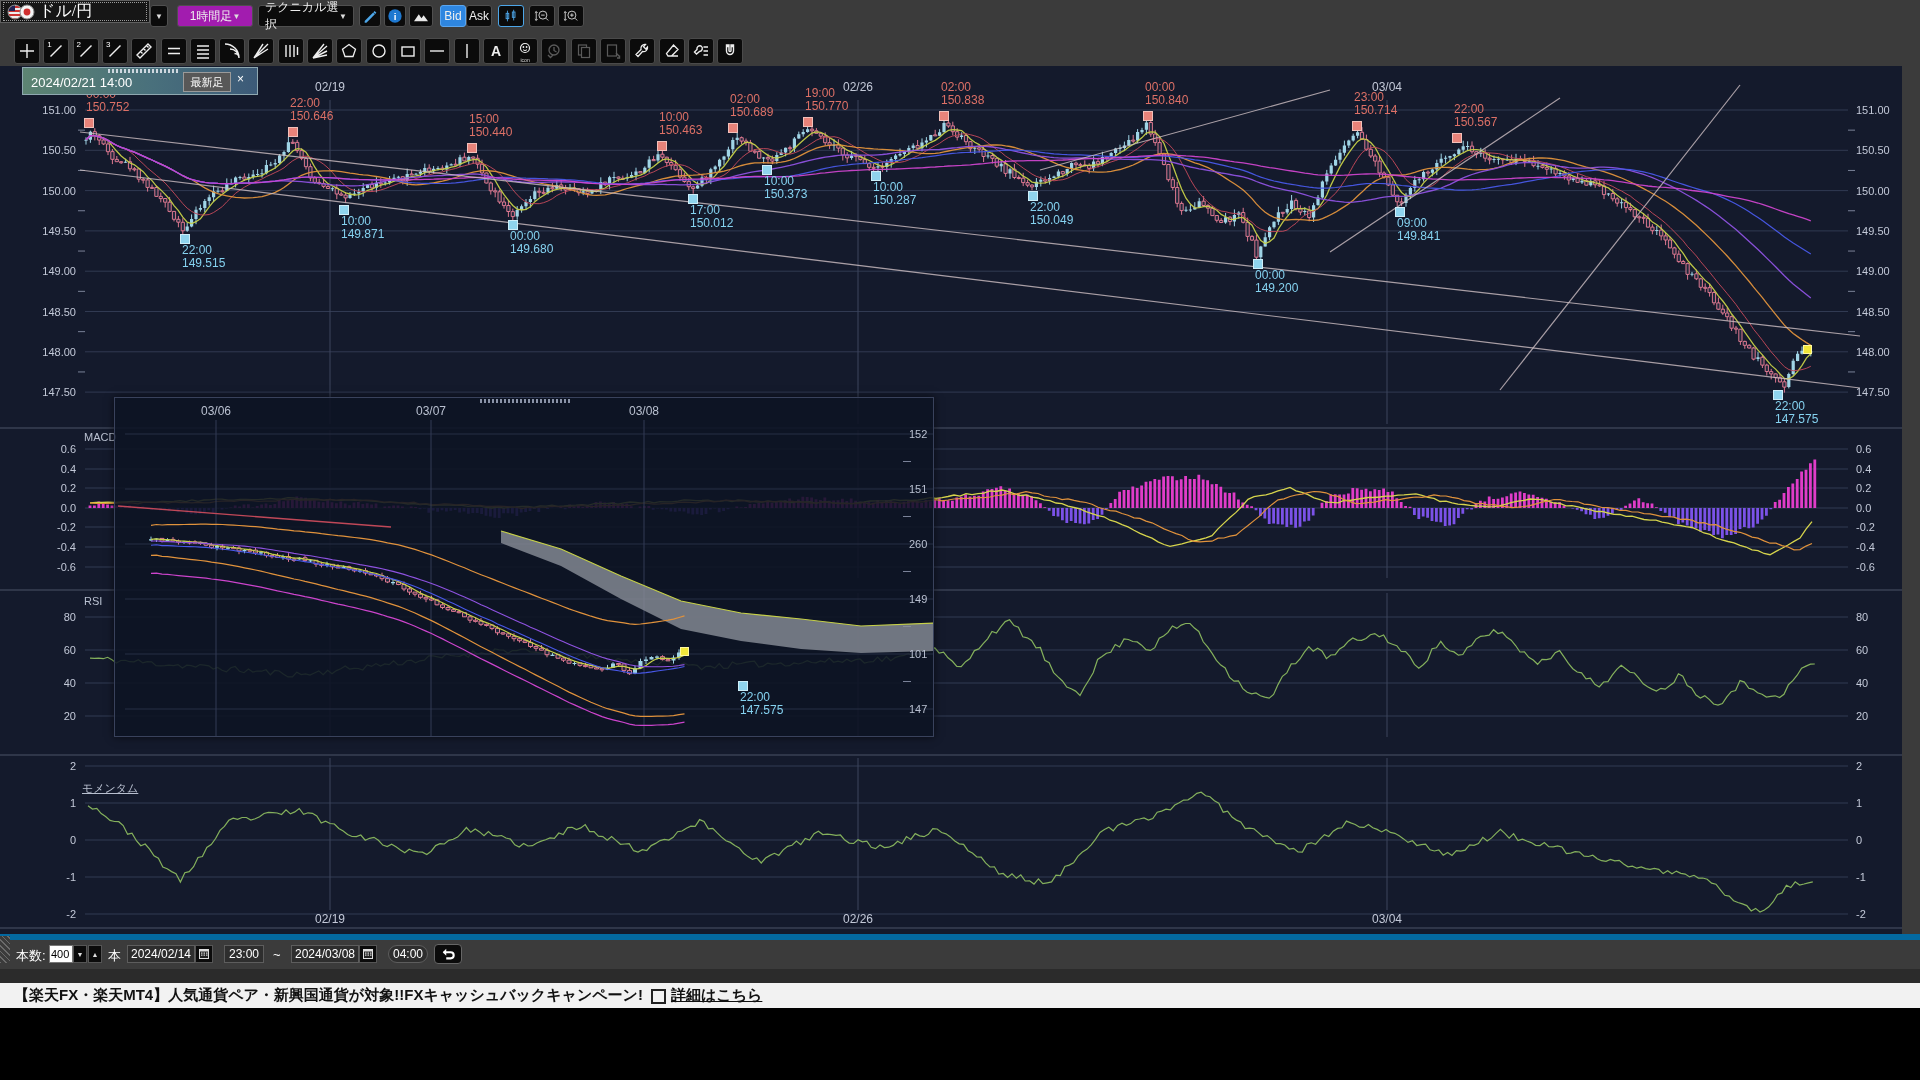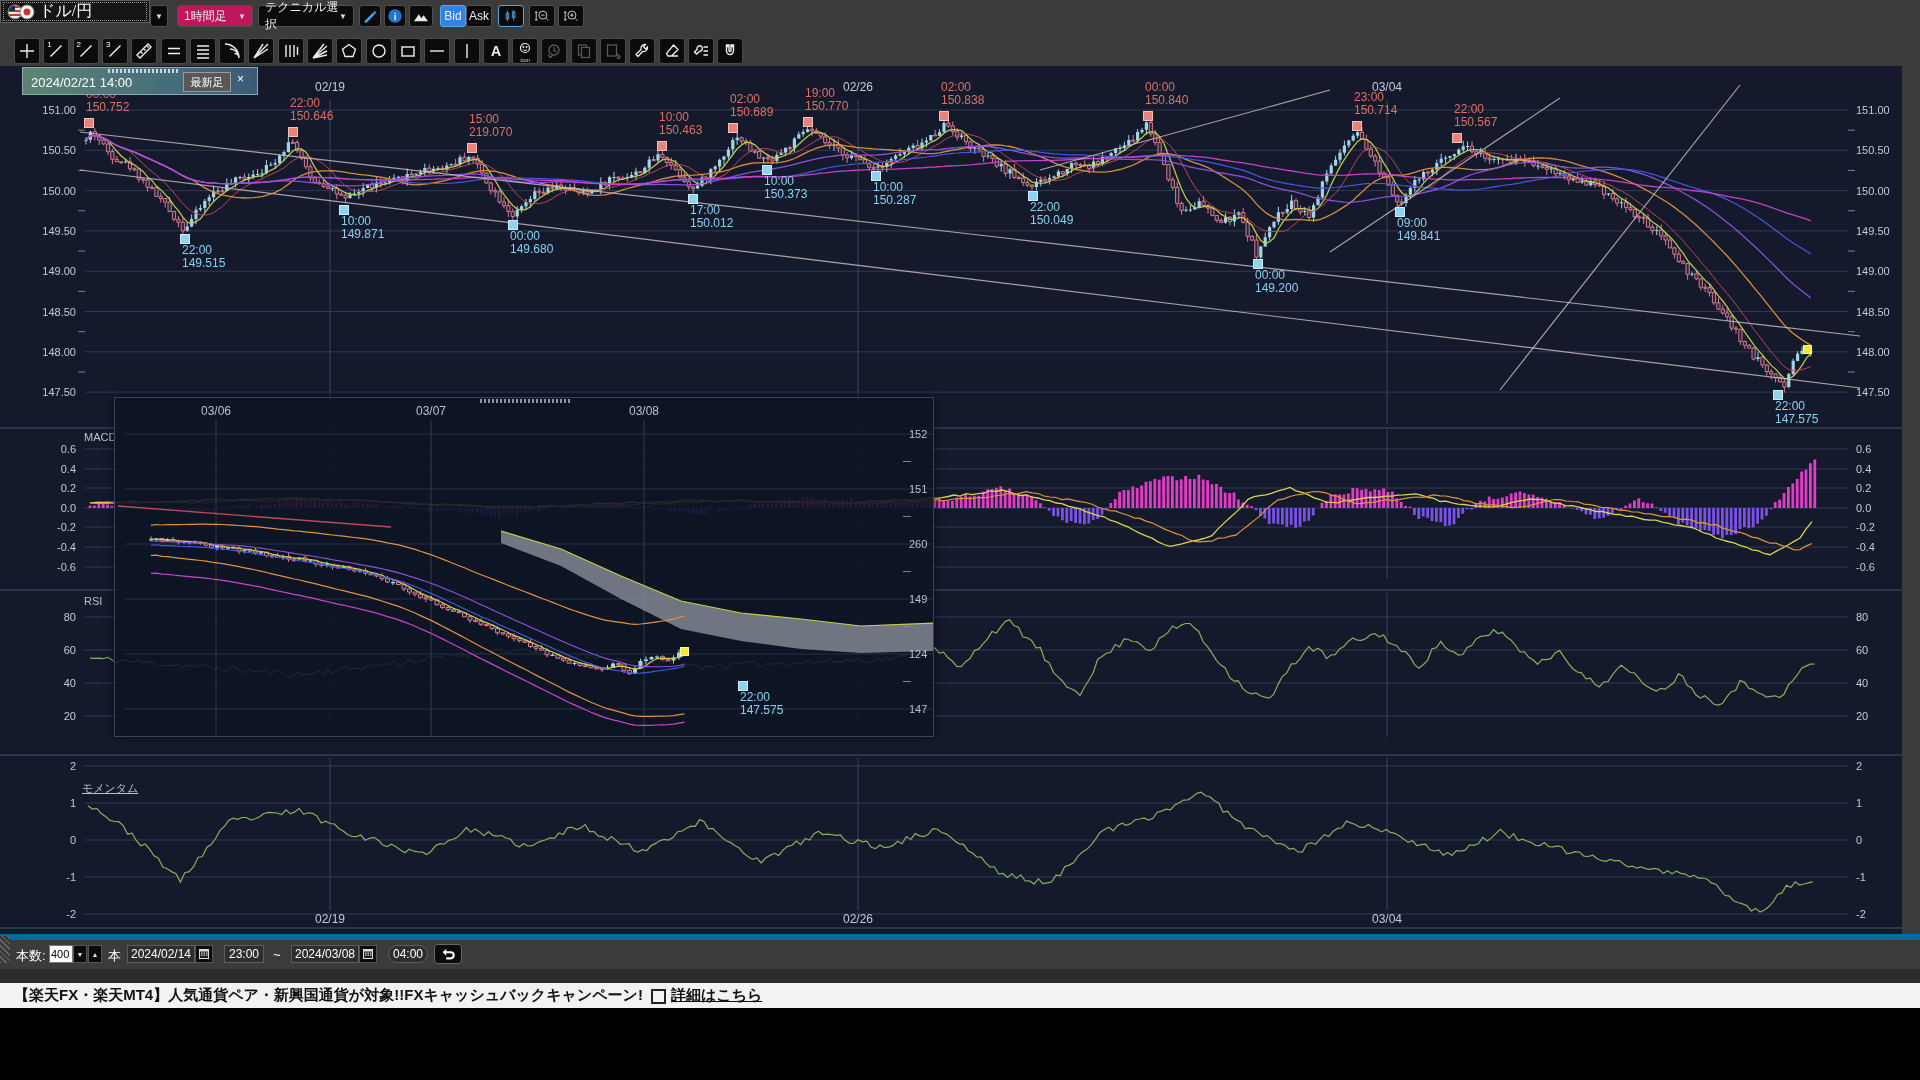--- a/index.html
+++ b/index.html
@@ -121,21 +121,21 @@
         <div>150.752</div>
       </div>
       <div class="marker high" style="left: 288px; top: 126.532px;"></div>
       <div class="ann high" style="left: 290px; top: 96.5324px;">
         <div>22:00</div>
         <div>150.646</div>
       </div>
       <div class="marker high" style="left: 467px; top: 143.136px;"></div>
       <div class="ann high" style="left: 469px; top: 113.136px;">
         <div>15:00</div>
-        <div>219.070</div>
+        <div>150.440</div>
       </div>
       <div class="marker high" style="left: 657px; top: 141.282px;"></div>
       <div class="ann high" style="left: 659px; top: 111.282px;">
         <div>10:00</div>
         <div>150.463</div>
       </div>
       <div class="marker high" style="left: 728px; top: 123.067px;"></div>
       <div class="ann high" style="left: 730px; top: 93.0666px;">
         <div>02:00</div>
         <div>150.689</div>
@@ -238,21 +238,21 @@
           <circle cx="8" cy="8" r="7" fill="none" stroke="#888"></circle>
           <circle cx="20" cy="8" r="7" fill="#f5f5f5" stroke="#888"></circle>
           <circle cx="20" cy="8" r="3.4" fill="#d03030"></circle>
         </svg>
         <span id="pair-label">ドル/円</span>
       </div>
     </div>
     <div class="tb-btn" style="left:150px;width:18px;">
         <span class="dd-arrow">▼</span>
       </div>
-    <div class="tb-btn" style="left:177px;width:76px;background:#be185d;justify-content:space-between;padding:6px 6px;">
+    <div class="tb-btn" style="left:177px;width:76px;background:#a21caf;justify-content:center;padding:6px 6px;">
       <span>1時間足</span>
         <span class="dd-arrow">▼</span>
       </div>
     <div class="tb-btn" style="left:258px;width:96px;justify-content:space-between;padding:0 6px;">
       <span>テクニカル選択</span>
         <span class="dd-arrow">▼</span>
       </div>
     <div class="tb-btn" style="left:359px;width:22px;">
       <svg width="16" height="16" viewBox="0 0 18 18">
         <path d="M3 14.5L12.5 5L14.5 7L5 16.5H3Z" fill="#4da6e8"></path>
@@ -480,21 +480,21 @@
         </div>
         <div class="marker current" style="left: 565px; top: 248.6px;"></div>
       </div>
   <div class="date-label" style="position: absolute; left: 101px; top: 6px;">03/06</div>
       <div class="date-label" style="position: absolute; left: 316px; top: 6px;">03/07</div>
       <div class="date-label" style="position: absolute; left: 529px; top: 6px;">03/08</div>
       <div class="axis-label" style="left: 794px; top: 36px;">152</div>
       <div class="axis-label" style="left: 794px; top: 91px;">151</div>
       <div class="axis-label" style="left: 794px; top: 146px;">260</div>
       <div class="axis-label" style="left: 794px; top: 201px;">149</div>
-      <div class="axis-label" style="left: 794px; top: 256px;">124</div>
+      <div class="axis-label" style="left: 794px; top: 256px;">101</div>
       <div class="axis-label" style="left: 794px; top: 311px;">147</div>
     </div>
 
   <div class="panel-title" style="left:84px;top:431px;z-index:2;">MACD</div>
   <div class="panel-title" style="left:84px;top:595px;z-index:2;">RSI</div>
   <div class="panel-title" style="left:82px;top:781px;z-index:2;text-decoration:underline;">モメンタム</div>
 
   <div class="abs" id="mid-strip"></div>
   <div class="abs" id="bottom-bar">
     <span class="lbl" style="left:16px;">本数:</span>

